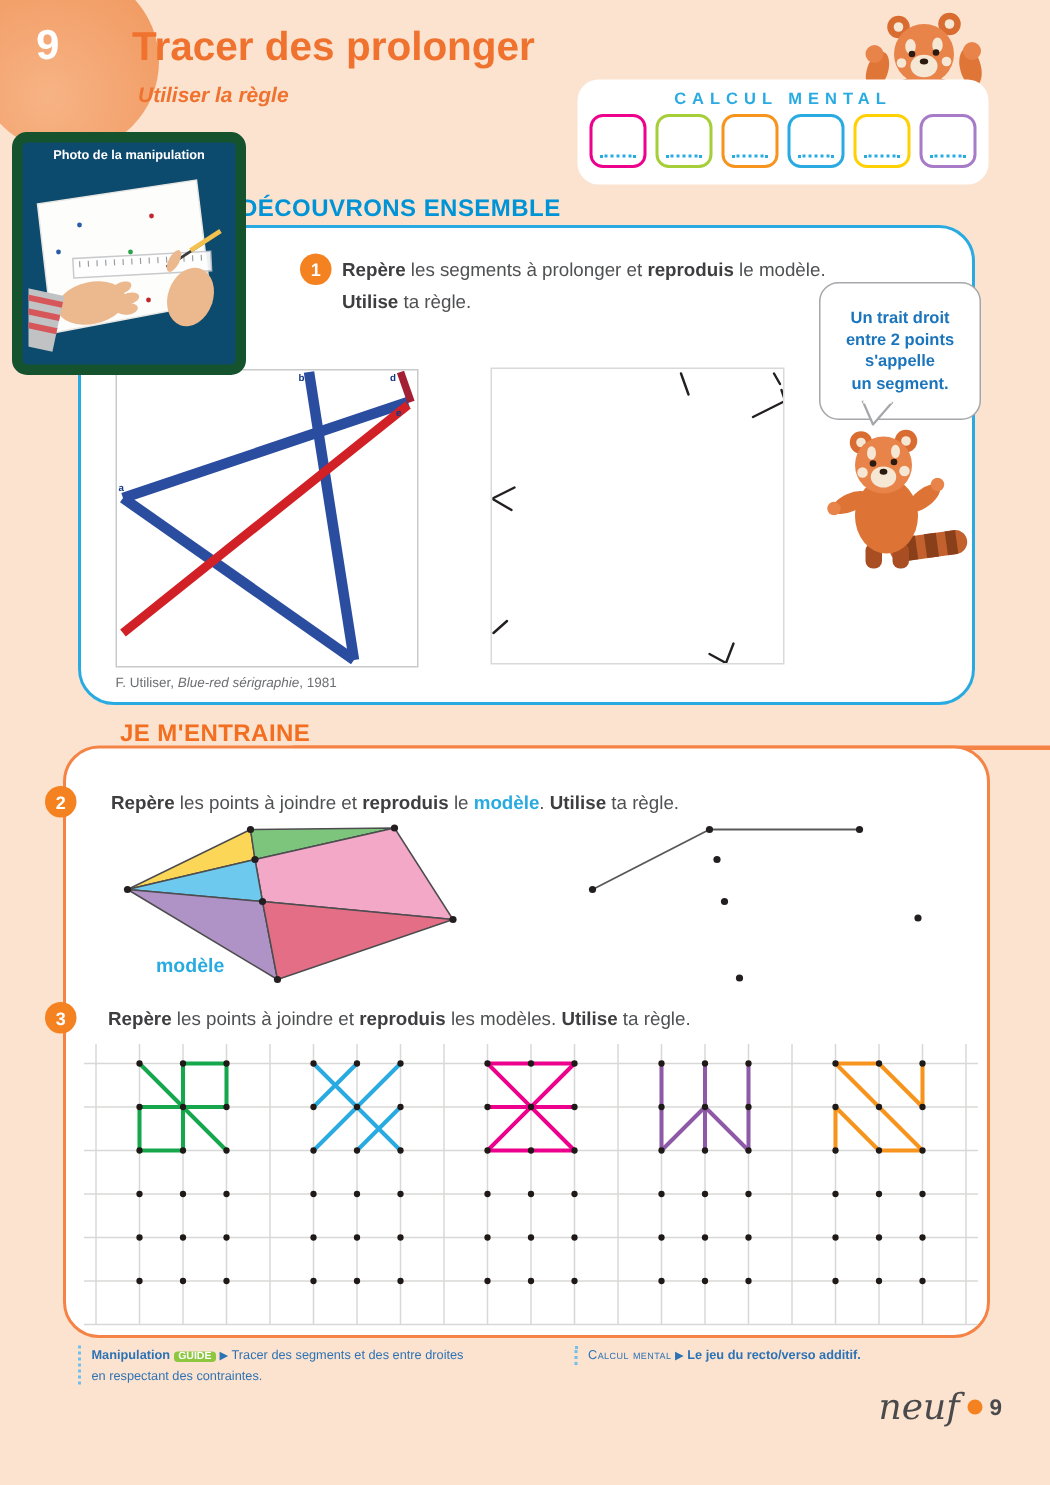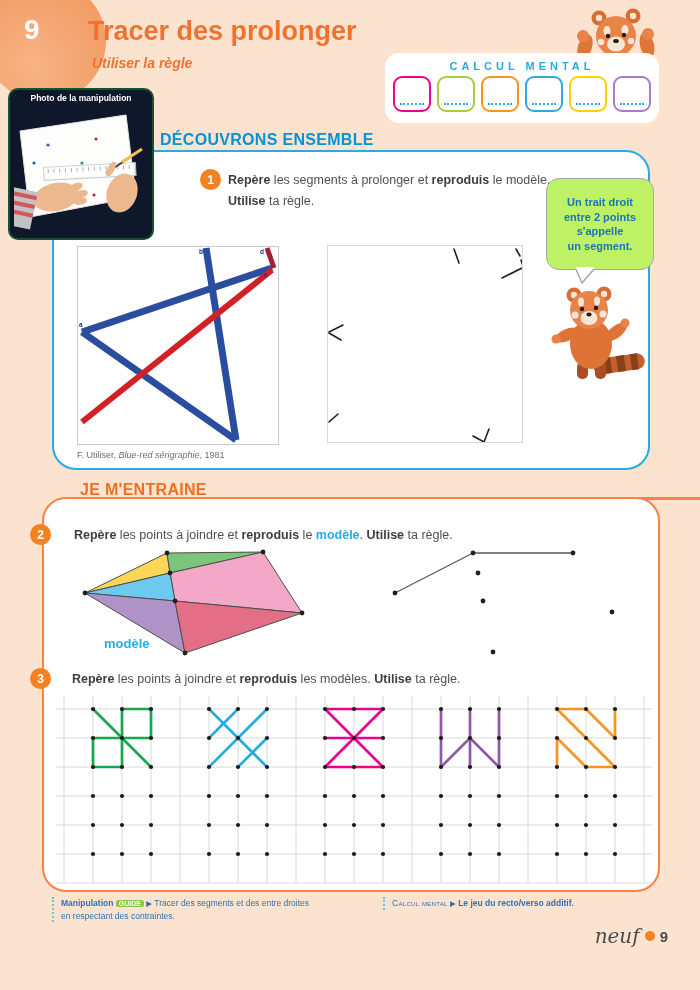--- a/index.html
+++ b/index.html
@@ -15,22 +15,22 @@
   .subtitle{left:92px;top:55px;font-size:14px;font-style:italic;font-weight:bold;color:#f0722f;}
 
   .panda-top{left:570px;top:5px;width:92px;height:66px;z-index:1;}
   .cm-box{left:385px;top:53px;width:274px;height:70px;background:#fff;border-radius:14px;z-index:2;}
   .cm-title{text-align:center;margin-top:7px;font-size:11px;font-weight:bold;color:#29abe2;letter-spacing:4px;}
   .cm-cells{display:flex;justify-content:center;gap:6px;margin-top:4px;}
   .cm-cell{width:34px;height:32px;border:2.5px solid;border-radius:9px;background:#fff;
      display:flex;align-items:flex-end;justify-content:center;}
   .cm-dots{width:24px;border-bottom:2px dotted #29abe2;margin-bottom:5px;}
 
-  .photo-panel{left:8px;top:88px;width:142px;height:148px;background:#0f172a;
-     border:2px solid #14532d;border-radius:10px;z-index:3;}
+  .photo-panel{left:8px;top:88px;width:142px;height:148px;background:#0c4a6e;
+     border:7px solid #14532d;border-radius:10px;z-index:3;}
   .photo-label{text-align:center;font-size:8.5px;font-weight:bold;color:#fff;margin-top:3px;}
   .photo-art{position:absolute;left:4px;top:15px;width:130px;height:126px;}
 
   .panel{background:#fff;}
   .panel-blue{left:52px;top:150px;width:594px;height:316px;border:2.5px solid #29abe2;border-radius:24px;z-index:1;}
   .rule-orange{left:195px;top:497px;width:505px;height:2.5px;background:#f58345;z-index:0;}
   .panel-orange{left:42px;top:497px;width:614px;height:391px;border:2.5px solid #f58345;border-radius:24px;z-index:1;}
   .heading-blue{left:160px;top:131px;font-size:16px;font-weight:bold;color:#0093d5;letter-spacing:.3px;z-index:2;}
   .heading-orange{left:80px;top:481px;font-size:16px;font-weight:bold;color:#f26f21;letter-spacing:.3px;z-index:2;}
 
@@ -40,21 +40,21 @@
   #badge2{left:30px;top:524px;}
   #badge3{left:30px;top:668px;}
 
   .ex-text{font-size:12.5px;color:#4f5052;z-index:2;white-space:nowrap;}
   .ex-text b{color:#3e3e40;}
   #ex1-text{left:228px;top:170px;line-height:21px;}
   #ex2-text{left:74px;top:528px;}
   #ex3-text{left:72px;top:672px;}
   .hl-blue{color:#29abe2;font-weight:bold;}
 
-  .bubble{left:546px;top:178px;width:106px;height:90px;background:#bef264;border:1.5px solid #a5a7aa;
+  .bubble{left:546px;top:188px;width:106px;height:90px;background:#ffffff;border:1.5px solid #a5a7aa;
      border-radius:13px;z-index:2;display:flex;flex-direction:column;justify-content:center;}
   .bubble div{text-align:center;font-size:11px;font-weight:bold;color:#1b75bc;line-height:14.5px;}
   .bubble-tail{left:572px;top:267px;width:26px;height:18px;z-index:3;}
 
   .morellet-figure{left:77px;top:246px;width:200px;height:197px;background:#fff;border:1px solid #c9cacc;z-index:2;}
   .morellet-caption{left:77px;top:450px;font-size:9px;color:#6d6e71;z-index:2;}
   .practice-figure{left:327px;top:245px;width:194px;height:196px;background:#fff;border:1px solid #d8d9db;z-index:2;}
   .panda-side{left:543px;top:272px;width:108px;height:110px;z-index:2;}
 
   #model-svg{left:80px;top:546px;width:235px;height:112px;z-index:2;}
@@ -65,21 +65,21 @@
   .foot-block{top:897px;font-size:8.5px;color:#2d72b5;line-height:12px;
      border-left:2px dotted #6fc0ea;padding-left:7px;z-index:1;}
   .foot-block b{font-weight:bold;}
   #foot-left{left:52px;width:300px;}
   #foot-right{left:383px;width:270px;}
   .guide-badge{background:#8dc63f;color:#fff;font-size:7px;font-weight:bold;padding:0 3px;border-radius:2.5px;}
   .arrow{color:#2d72b5;font-size:7.5px;}
   .smallcaps{font-variant:small-caps;letter-spacing:.3px;}
 
   .pagenum{right:32px;top:924px;display:flex;align-items:center;gap:5px;}
-  .neuf{font-family:"DejaVu Serif",serif;font-style:italic;font-size:20px;color:#4a4a4c;}
+  .neuf{font-family:"DejaVu Serif",serif;font-style:italic;font-size:24px;color:#4a4a4c;}
   .pagedot{width:10px;height:10px;border-radius:50%;background:#f58220;}
   .pnum{font-size:15px;font-weight:bold;color:#4a4a4c;}
 </style>
 </head>
 <body>
 
 <div class="page">
 
   <div class="lesson-circle">
     <span class="lesson-num">9</span>

